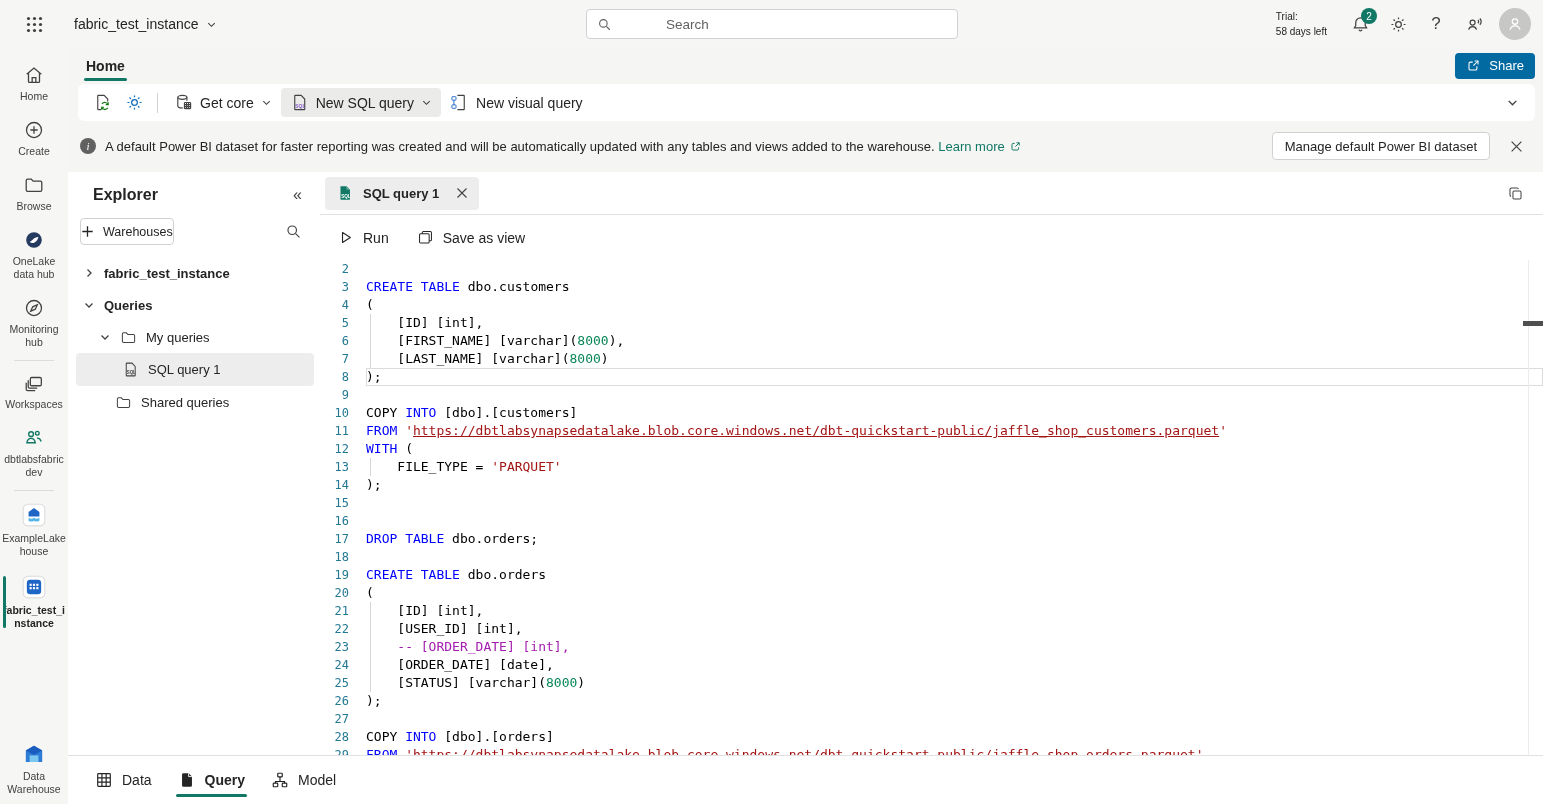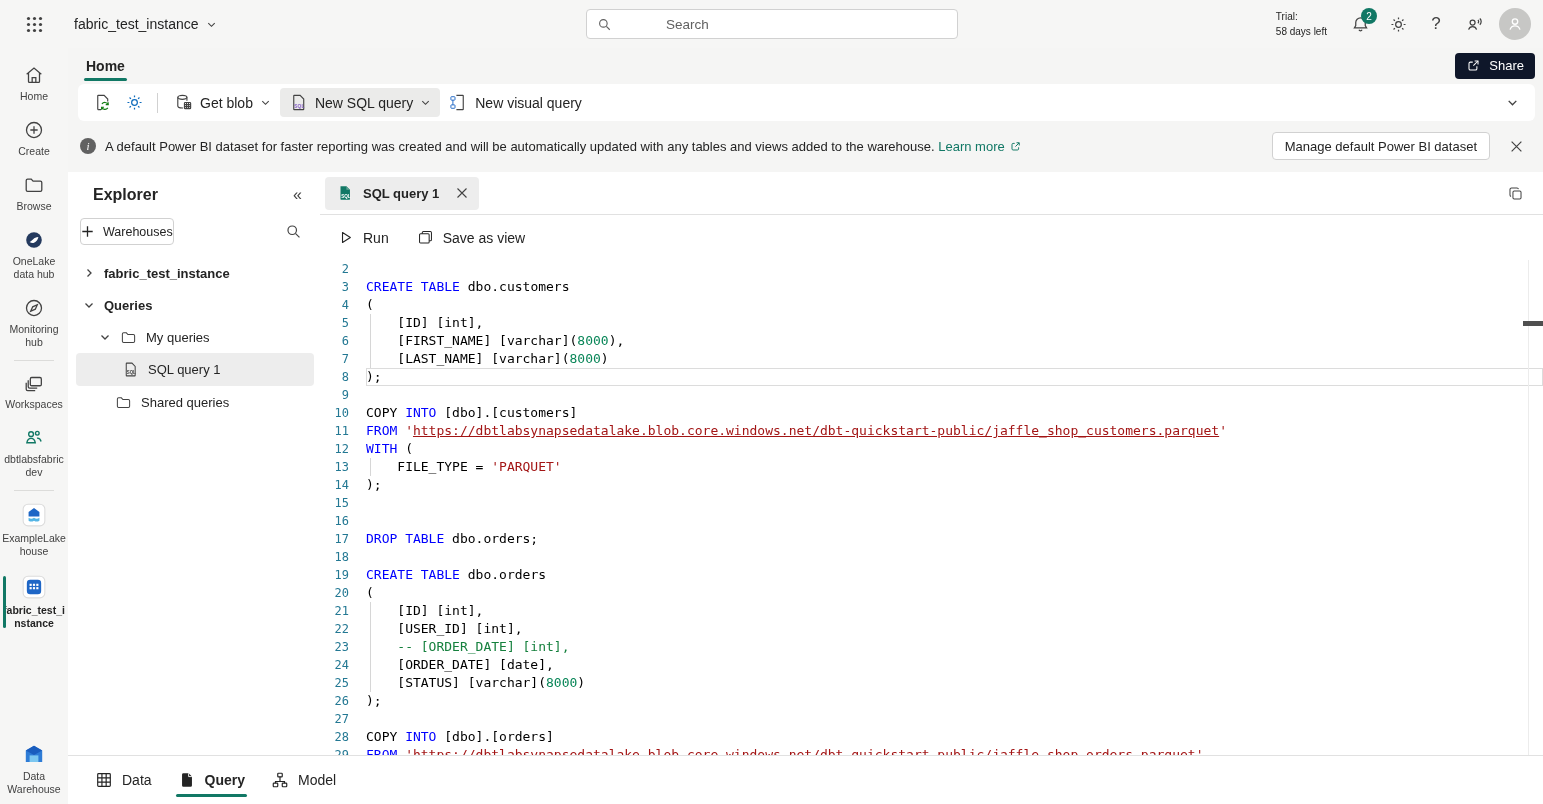--- a/index.html
+++ b/index.html
@@ -34,21 +34,21 @@
   .rail-item.active .lbl { font-weight:bold; color:#242424; }
   .rail-divider { height:1px; background:#dcdcda; margin:3px 14px; }
   .rail-spacer { flex:1; }
 
   
   .main { flex:1; min-width:0; display:flex; flex-direction:column; }
 
   .home-row { height:35px; background:#f5f5f4; display:flex; align-items:center; padding:0 8px 0 15px; }
   .home-tab { position:relative; font-size:14px; font-weight:bold; padding:7px 3px; cursor:pointer; }
   .home-tab::after { content:""; position:absolute; left:1px; right:1px; bottom:0; height:3px; border-radius:2px; background:#117865; }
-  .share-btn { margin-left:auto; height:26px; background:#0f172a; color:#fff; border:none; border-radius:4px;
+  .share-btn { margin-left:auto; height:26px; background:#0369a1; color:#fff; border:none; border-radius:4px;
     display:flex; align-items:center; gap:8px; padding:0 11px; font-size:13px; cursor:pointer; }
 
   .toolbar-row { background:#f5f5f4; padding:1px 8px 5px 10px; }
   .toolbar { background:#fff; border-radius:6px; height:37px; display:flex; align-items:center; padding:0 8px; }
   .tb-icon-btn { width:32px; height:29px; display:flex; align-items:center; justify-content:center; border-radius:4px; cursor:pointer; }
   .tb-divider { width:1px; height:20px; background:#d1d1d1; margin:0 7px; }
   .tb-btn { display:flex; align-items:center; gap:7px; height:29px; padding:0 9px; border-radius:4px; font-size:14px; cursor:pointer; white-space:nowrap; }
   .tb-btn.selected { background:#ebebea; }
   .toolbar-caret { margin-left:auto; width:30px; display:flex; justify-content:center; cursor:pointer; color:#424242; }
 
@@ -86,21 +86,21 @@
   .editor-actions { height:45px; flex:none; display:flex; align-items:center; gap:28px; padding-left:17px; font-size:14px; }
   .action { display:flex; align-items:center; gap:9px; cursor:pointer; }
 
   .code-area { flex:1; position:relative; overflow:hidden; font-family:"DejaVu Sans Mono",monospace; font-size:13px; }
   .code-line { display:flex; height:18px; line-height:18px; }
   .ln { flex:none; width:46px; text-align:right; padding-right:17px; color:#237893; font-size:12px; }
   .ct { position:relative; flex:1; white-space:pre; }
   .ct.guide::before { content:""; position:absolute; left:4px; top:0; height:100%; border-left:1px solid #d6d6d6; }
   .code-line.current .ct { box-shadow: inset 0 0 0 1px #dcdcdc; }
   .tok-kw { color:#0000ff; } .tok-pl { color:#000000; } .tok-str { color:#a31515; }
-  .tok-lnk { color:#a31515; text-decoration:underline; } .tok-num { color:#098658; } .tok-cm { color:#15803d; }
+  .tok-lnk { color:#a31515; text-decoration:underline; } .tok-num { color:#098658; } .tok-cm { color:#a21caf; }
   .scroll-line { position:absolute; top:0; bottom:0; right:14px; width:1px; background:#ececec; }
   .scroll-dash { position:absolute; right:0; top:61px; width:20px; height:5px; background:#4f4f4f; }
 
   .bottom-bar { height:49px; flex:none; border-top:1px solid #e1e1e1; background:#fff; display:flex; align-items:center; gap:16px; padding-left:22px; }
   .bottom-tab { position:relative; height:100%; display:flex; align-items:center; gap:9px; padding:0 5px; font-size:14px; cursor:pointer; }
   .bottom-tab.active { font-weight:bold; }
   .bottom-tab.active::after { content:""; position:absolute; left:3px; right:3px; bottom:7px; height:3px; border-radius:2px; background:#117865; }
 
   svg { display:block; }
 </style>
@@ -298,21 +298,21 @@
         </div>
         <div class="tb-divider"></div>
         <div class="tb-btn">
           <svg width="19" height="19" viewBox="0 0 20 20" fill="none" stroke="#424242" stroke-width="1.2">
               <ellipse cx="8.8" cy="4.6" rx="4.8" ry="2.1"></ellipse>
               <path d="M4 4.6v9.1c0 1.2 2.1 2.1 4.8 2.1h.8"></path>
               <path d="M13.6 4.6v3.6"></path>
               <rect x="11" y="10" width="6.5" height="6.5" rx="0.8"></rect>
               <path d="M11 12.2h6.5M11 14.4h6.5M13.2 10v6.5M15.3 10v6.5"></path>
             </svg>
-          <span>Get blob</span>
+          <span>Get core</span>
           <svg width="11" height="11" viewBox="0 0 12 12" fill="none" stroke="#424242" stroke-width="1.2">
               <path d="M2.5 4.5 6 8l3.5-3.5"></path>
             </svg>
         </div>
         <div class="tb-btn selected">
           <svg width="19" height="19" viewBox="0 0 20 20">
               <path d="M5.5 2.5h6.2L15.5 6.3V17a.5.5 0 0 1-.5.5H5.5A.5.5 0 0 1 5 17V3a.5.5 0 0 1 .5-.5Z" fill="none" stroke="#424242" stroke-width="1.2"></path>
               <text x="5.6" y="15.8" font-size="5.2" font-weight="700" fill="#8661c5" font-family="Liberation Sans,sans-serif">SQL</text>
             </svg>
           <span>New SQL query</span>

